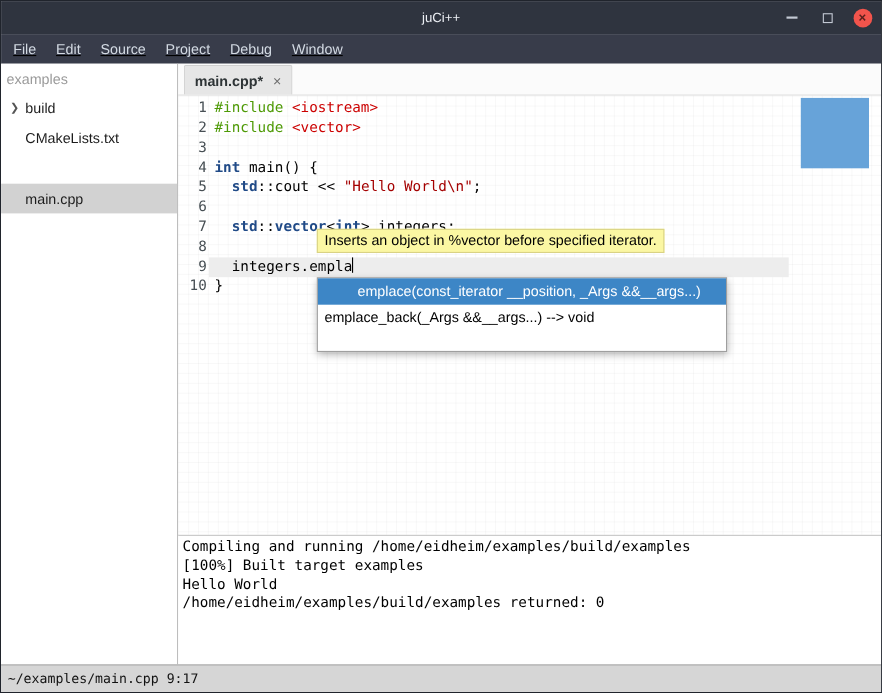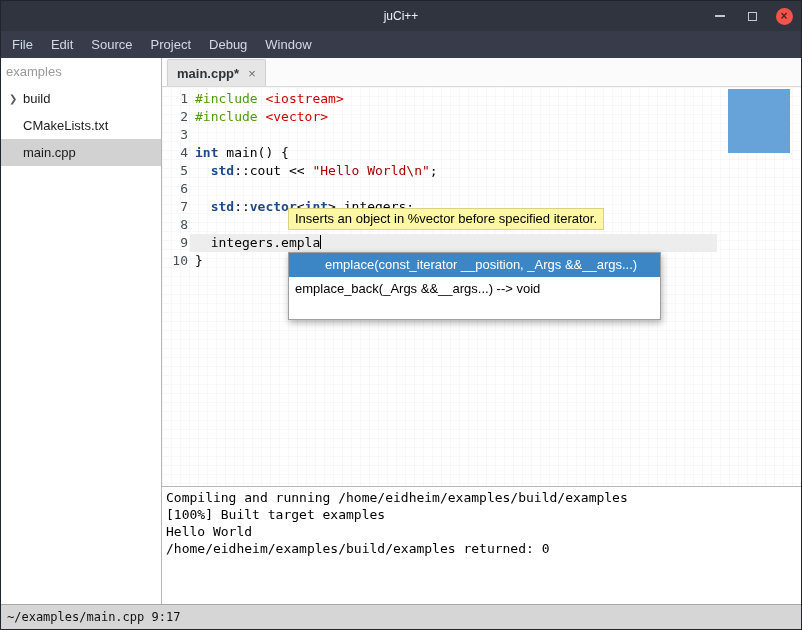--- a/index.html
+++ b/index.html
@@ -22,30 +22,30 @@
   .win-btn { background:none; border:none; width:18px; height:18px; display:flex; align-items:center; justify-content:center; cursor:pointer; }
   .min-glyph { width:10px; height:0; border-bottom:2px solid #c3c9d4; display:block; }
   .max-glyph { width:9px; height:9px; border:1.5px solid #c3c9d4; display:block; }
   .close-circle {
     width:17px; height:17px; border-radius:50%; background:var(--close-button,#f2544c);
     color:#58201c; font-size:12px; line-height:16px; text-align:center; display:block; font-weight:bold;
   }
   
   .menubar {
     position:absolute; top:30px; left:0; right:0; height:27px;
-    background:var(--menubar-bg,#383c4a); display:flex; align-items:center; padding-left:2px;
+    background:var(--menubar-bg,#383c4a); display:flex; align-items:center; padding-left:2px;text-decoration:underline;
   }
   .menu-item { color:#d3dae3; font-size:13px; padding:0 9px; height:27px; line-height:27px; cursor:default; }
   
   .content { position:absolute; top:57px; left:0; right:0; bottom:25px; display:flex; background:#fff; }
   
   .sidebar { width:161px; border-right:1px solid #b6b6b6; background:#fff; flex:none; }
   .sidebar-header { height:27px; line-height:27px; padding-left:5px; color:#9a9a9a; font-size:13px; }
   .tree-item { position:relative; height:27px; line-height:27px; padding-left:22px; font-size:13px; color:#1c1c1c; cursor:default; white-space:nowrap; }
-  .tree-item.selected { background:var(--selection-bg,#d2d2d2); }
+  .tree-item.selected { background:var(--selection-bg,#d2d2d2);margin-top:28px; }
   .expander { position:absolute; left:8px; top:0; font-size:10px; color:#555; }
   
   .main { flex:1; display:flex; flex-direction:column; position:relative; min-width:0; }
   .tabbar { height:29px; background:#fbfbfb; border-bottom:1px solid #dadada; display:flex; align-items:flex-end; padding-left:5px; flex:none; }
   .tab {
     height:27px; background:#e6e6e6; border:1px solid #cfcfcf; border-bottom:none;
     border-radius:2px 2px 0 0; display:flex; align-items:center; padding:0 9px; gap:9px; cursor:default;
   }
   .tab-label { font-size:13px; font-weight:bold; color:#2e3436; }
   .tab-close { font-size:13px; color:#6e6e6e; cursor:pointer; line-height:13px; }

